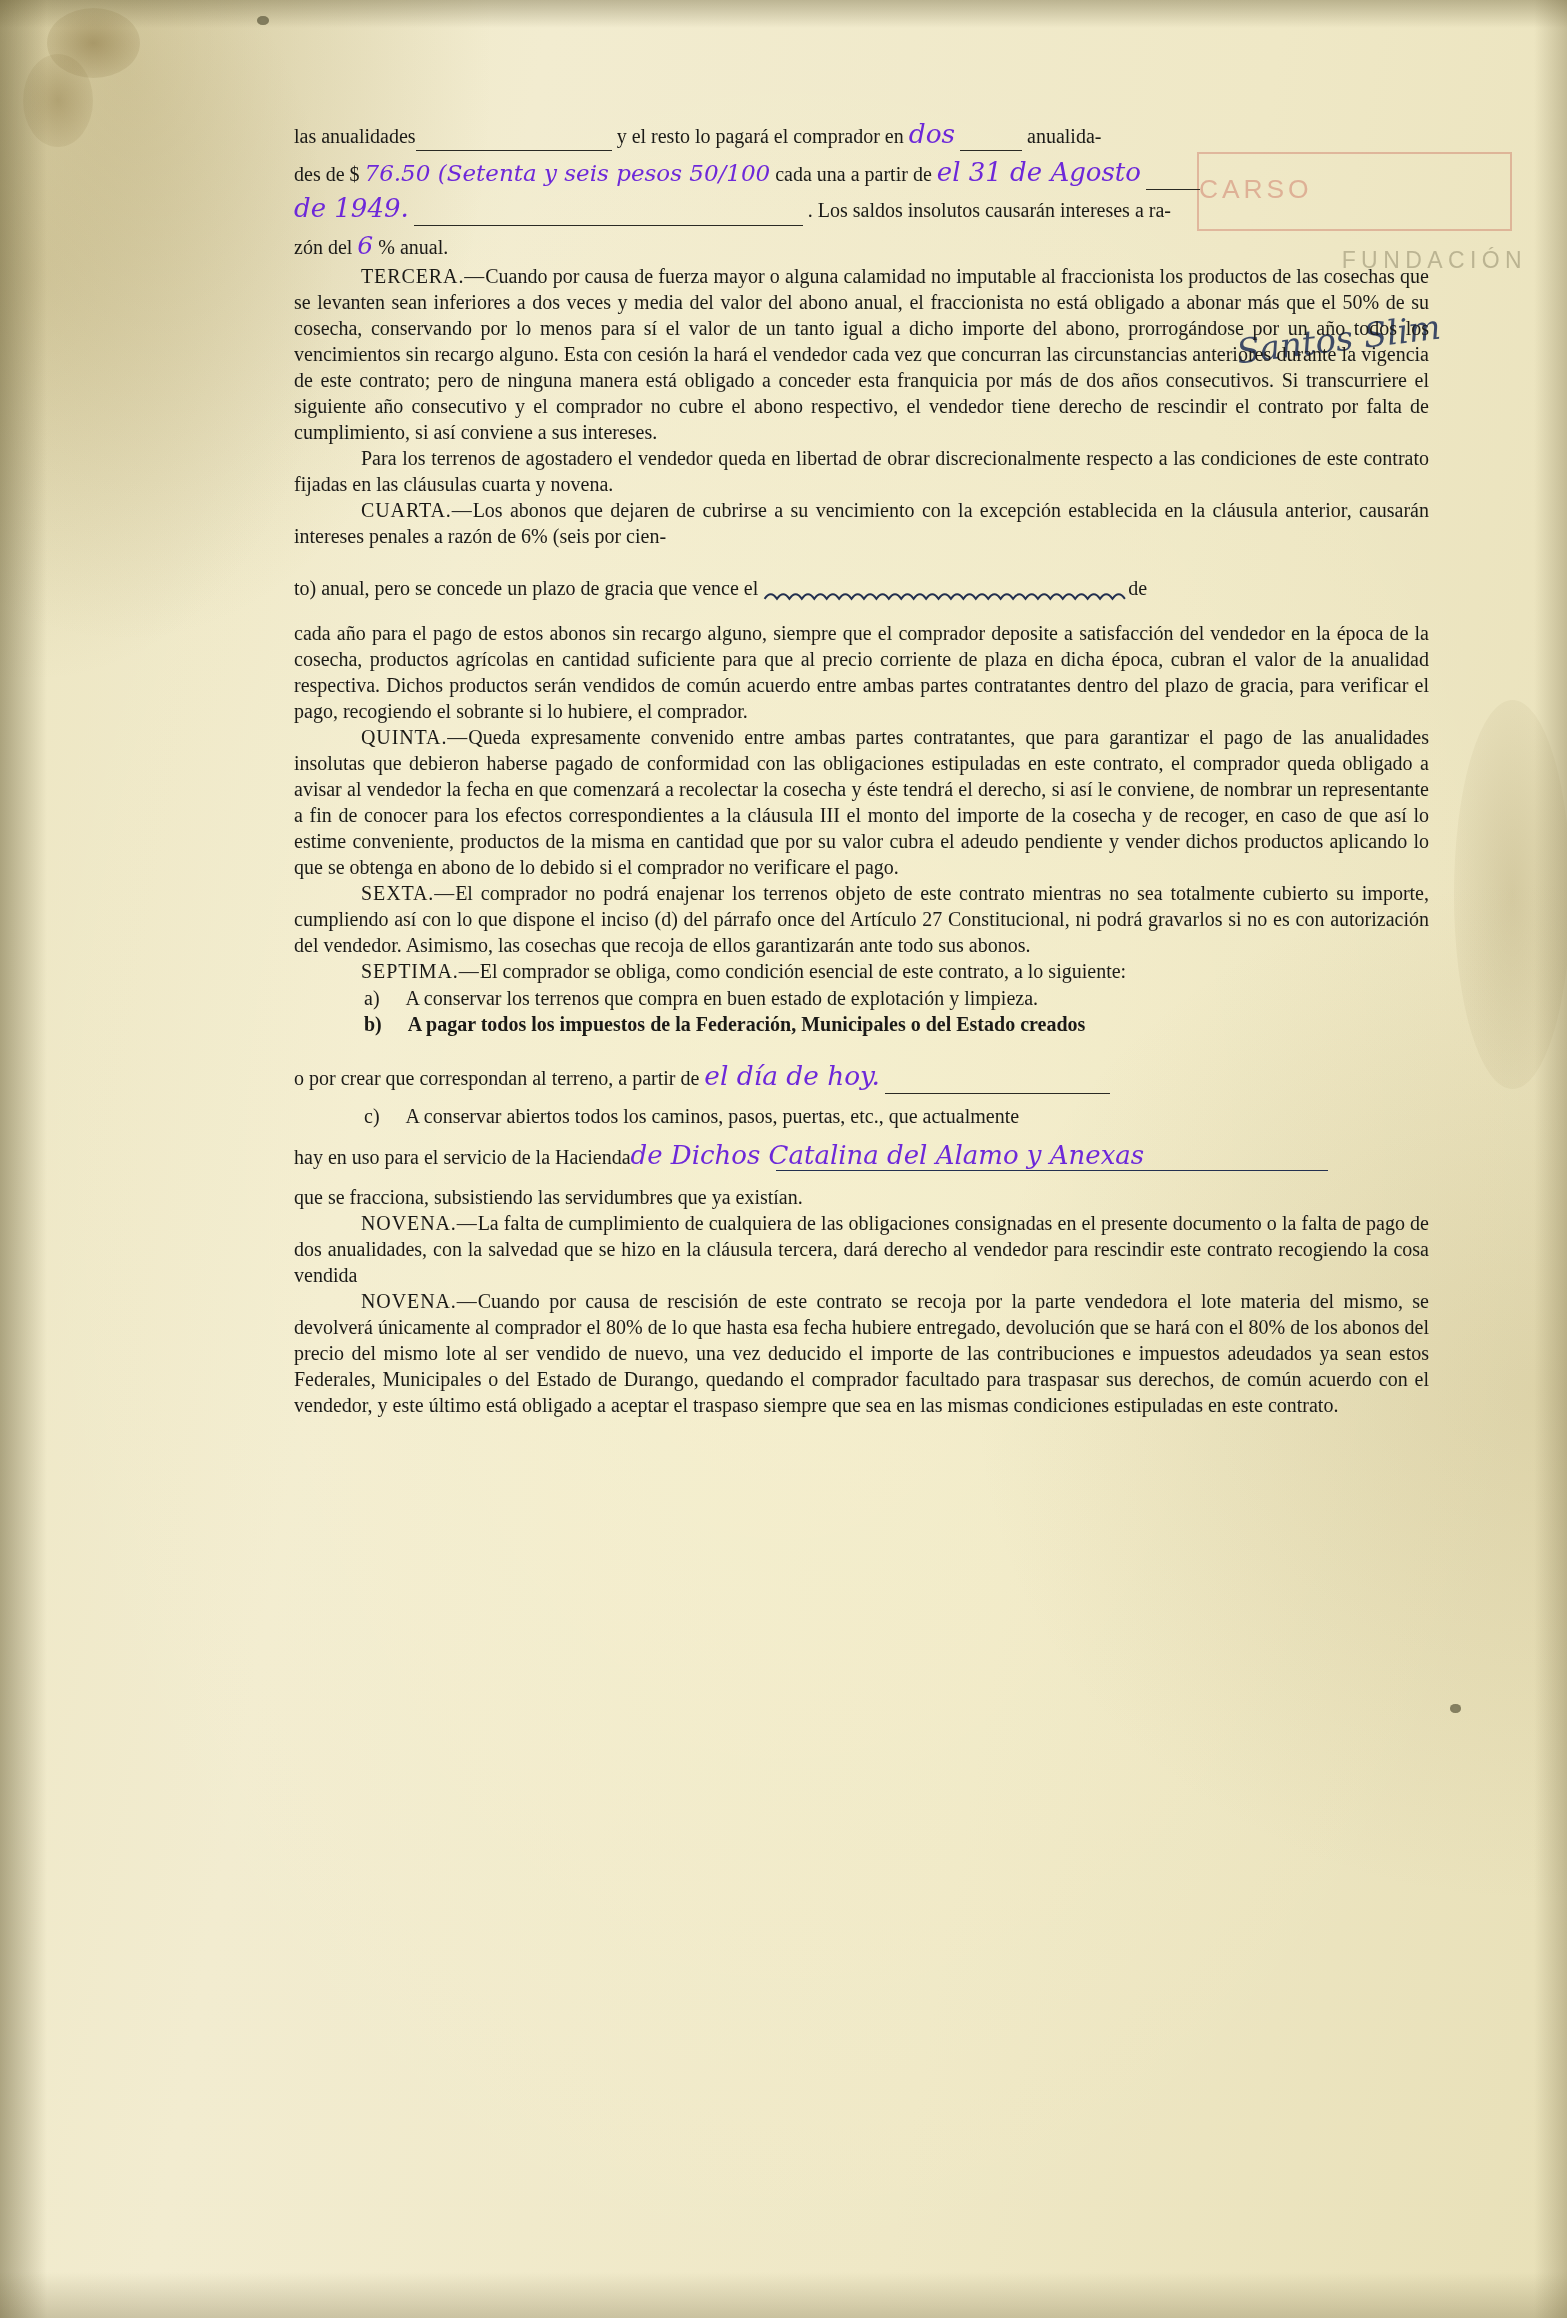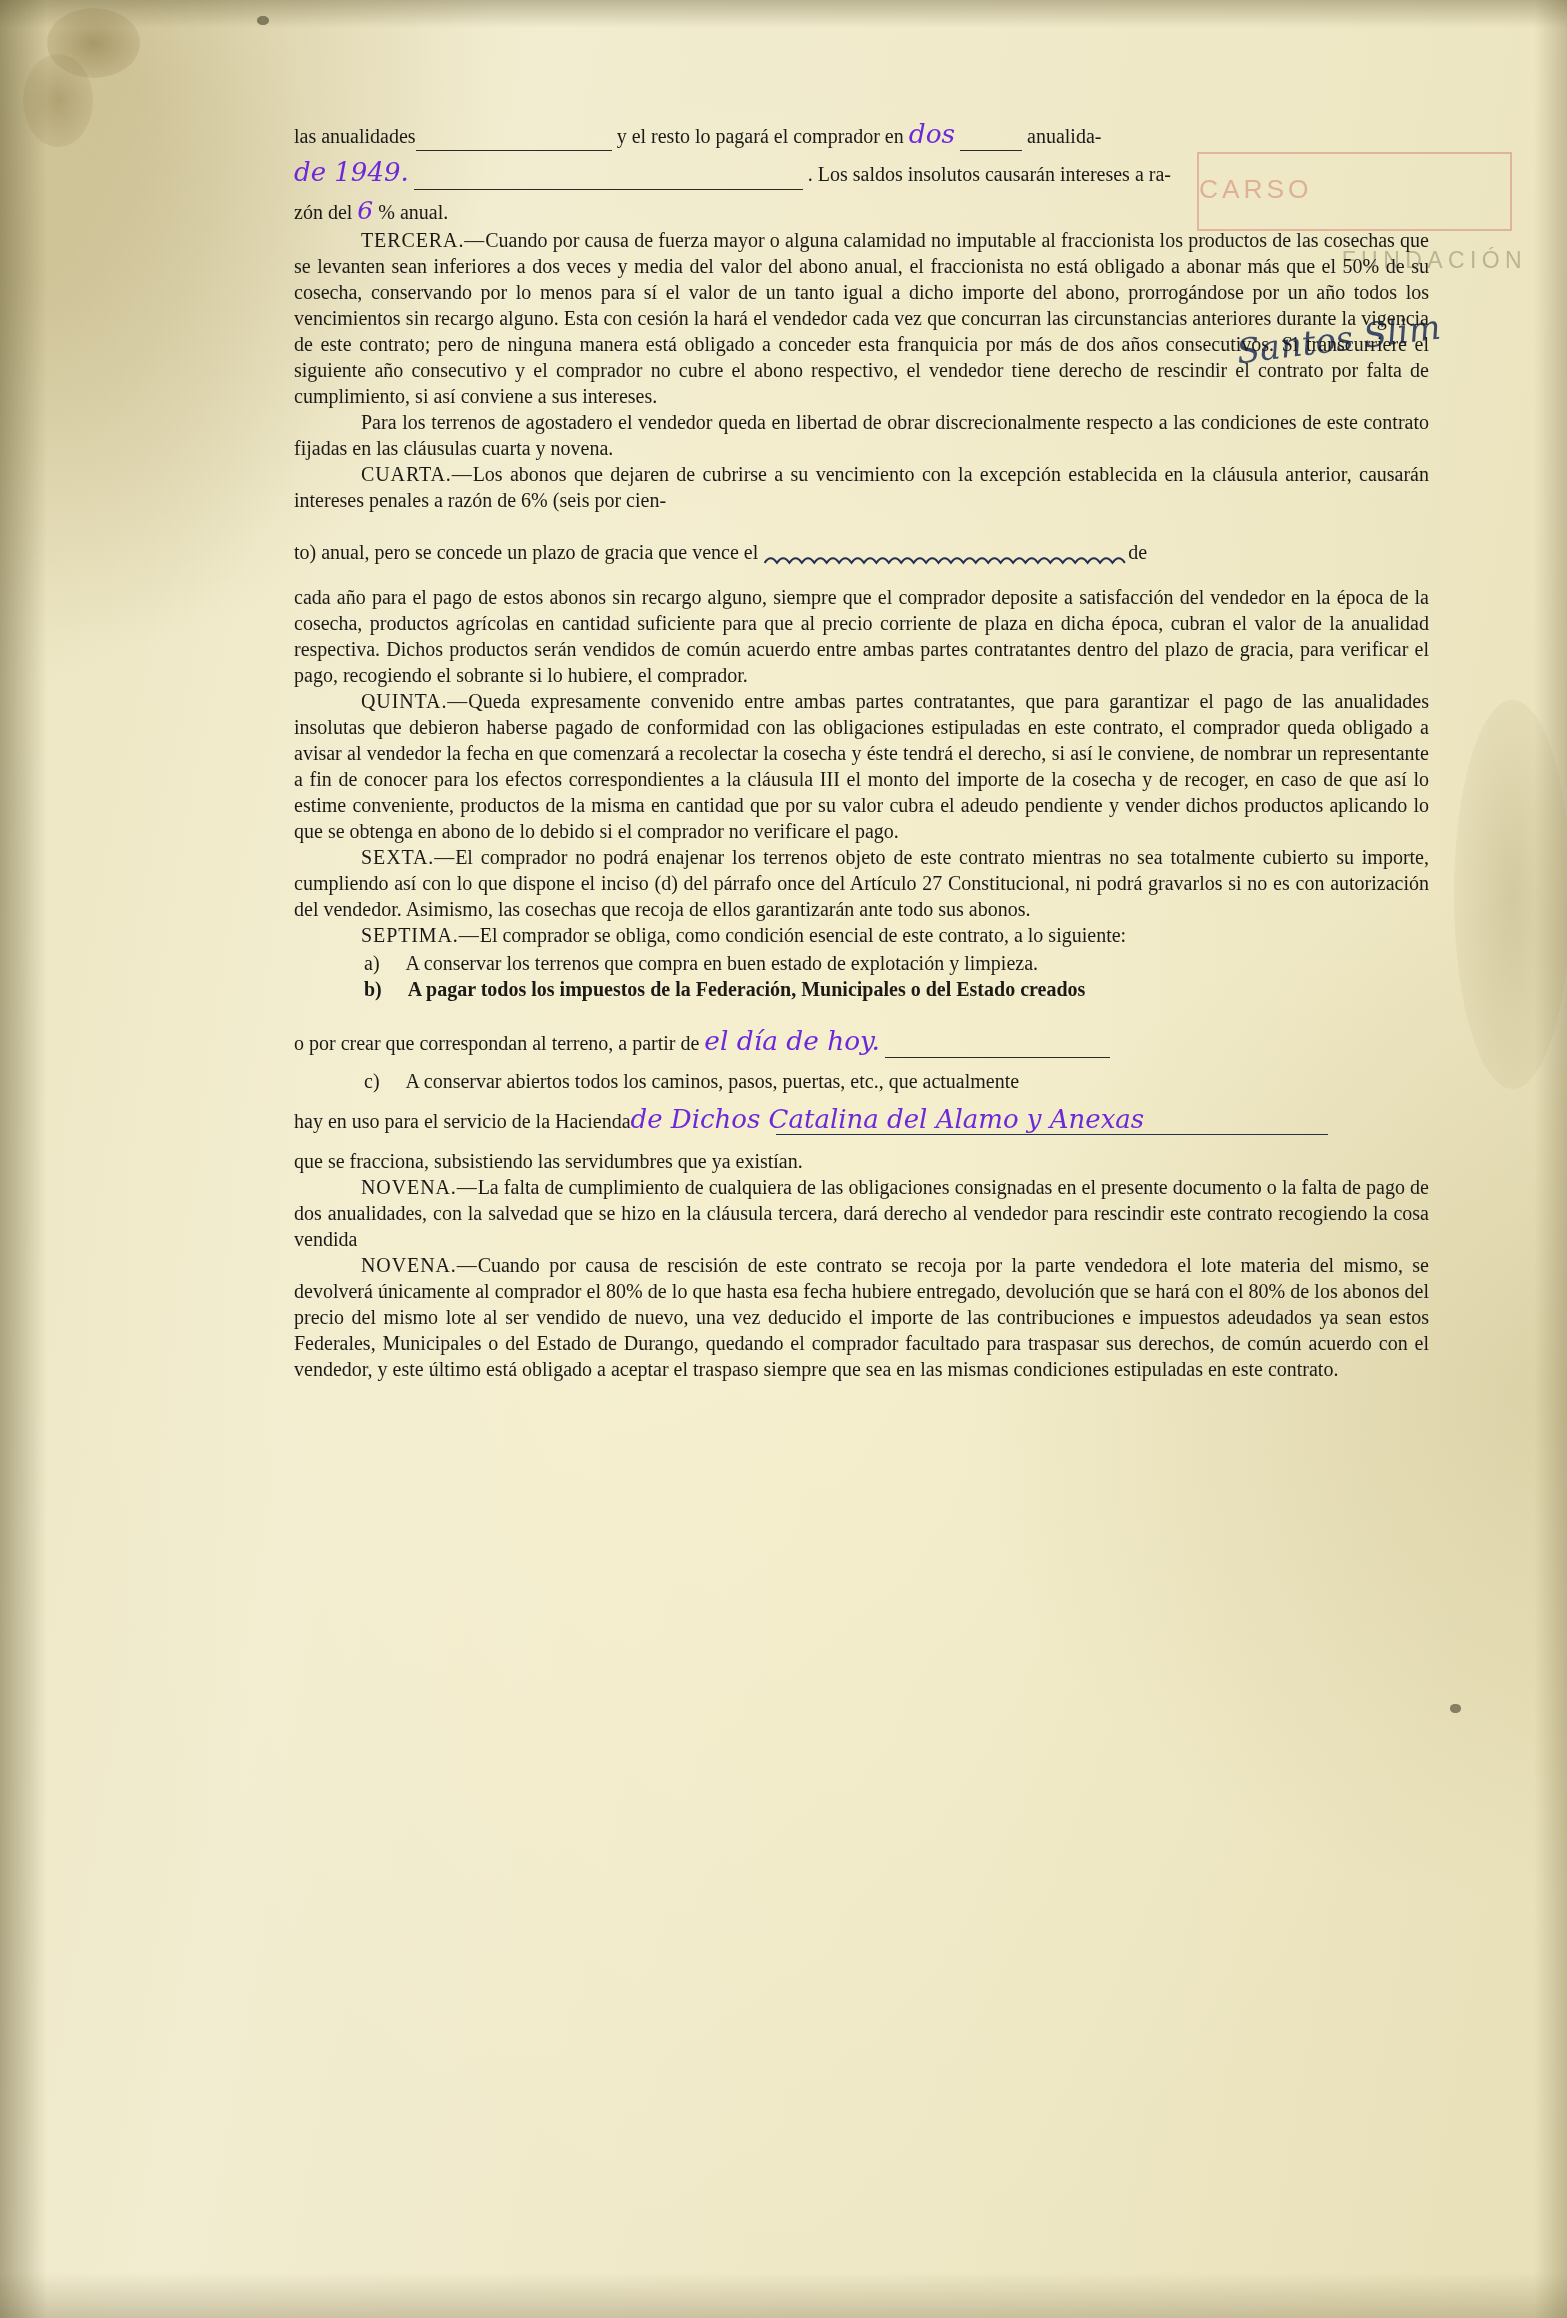--- a/index.html
+++ b/index.html
@@ -189,20 +189,27 @@
   <div class="doc">
 
     <div class="line-row" style="margin-bottom:4.7px;">
       <span>las anualidades</span><span class="rule" style="width:196px;"></span>
       <span>y el resto lo pagará el comprador en</span>
       <span class="hw" style="position:static;font-size:26.4px;">dos</span>
       <span class="rule" style="width:62px;"></span>
       <span>anualida-</span>
     </div>
 
+    <div class="line-row" style="margin-bottom:4.7px;height:31px;">
+      <span>des de $</span>
+      <span class="hw" style="position:static;font-size:23px;">76.50 (Setenta y seis pesos 50/100</span>
+      <span>cada una a partir de</span>
+      <span class="hw" style="position:static;font-size:26px;">el 31 de Agosto</span>
+      <span class="rule" style="width:54px;"></span>
+    </div>
 
     <div class="line-row" style="margin-bottom:4.7px;">
       <span class="hw" style="position:static;font-size:26px;">de 1949.</span>
       <span class="rule" style="width:389px;"></span>
       <span>. Los saldos insolutos causarán intereses a ra-</span>
     </div>
 
     <div class="line-row para">
       <span>zón del</span>
       <span class="hw" style="position:static;font-size:25px;">6</span>

